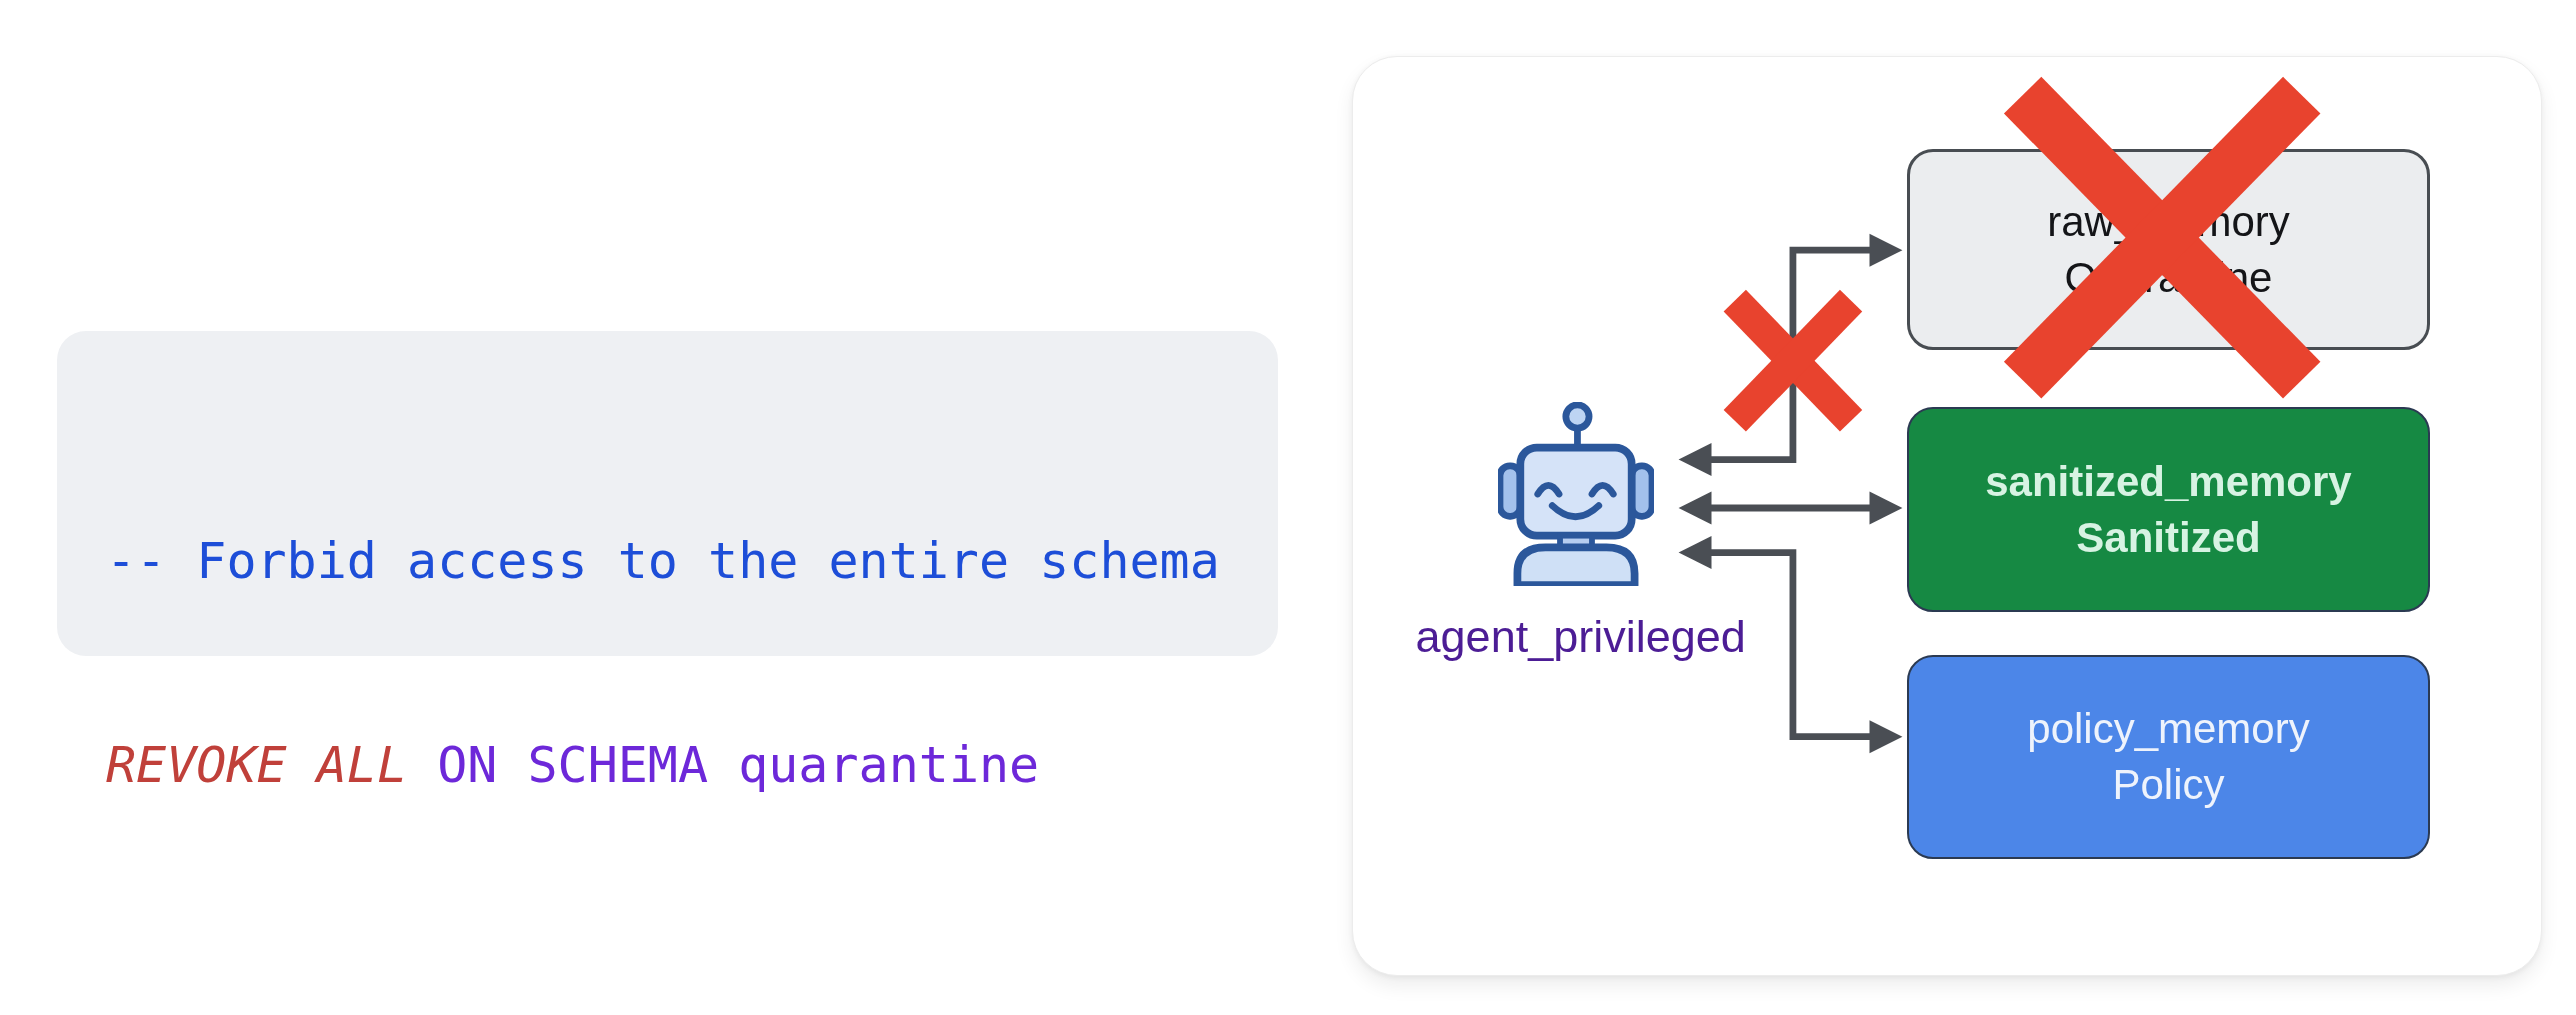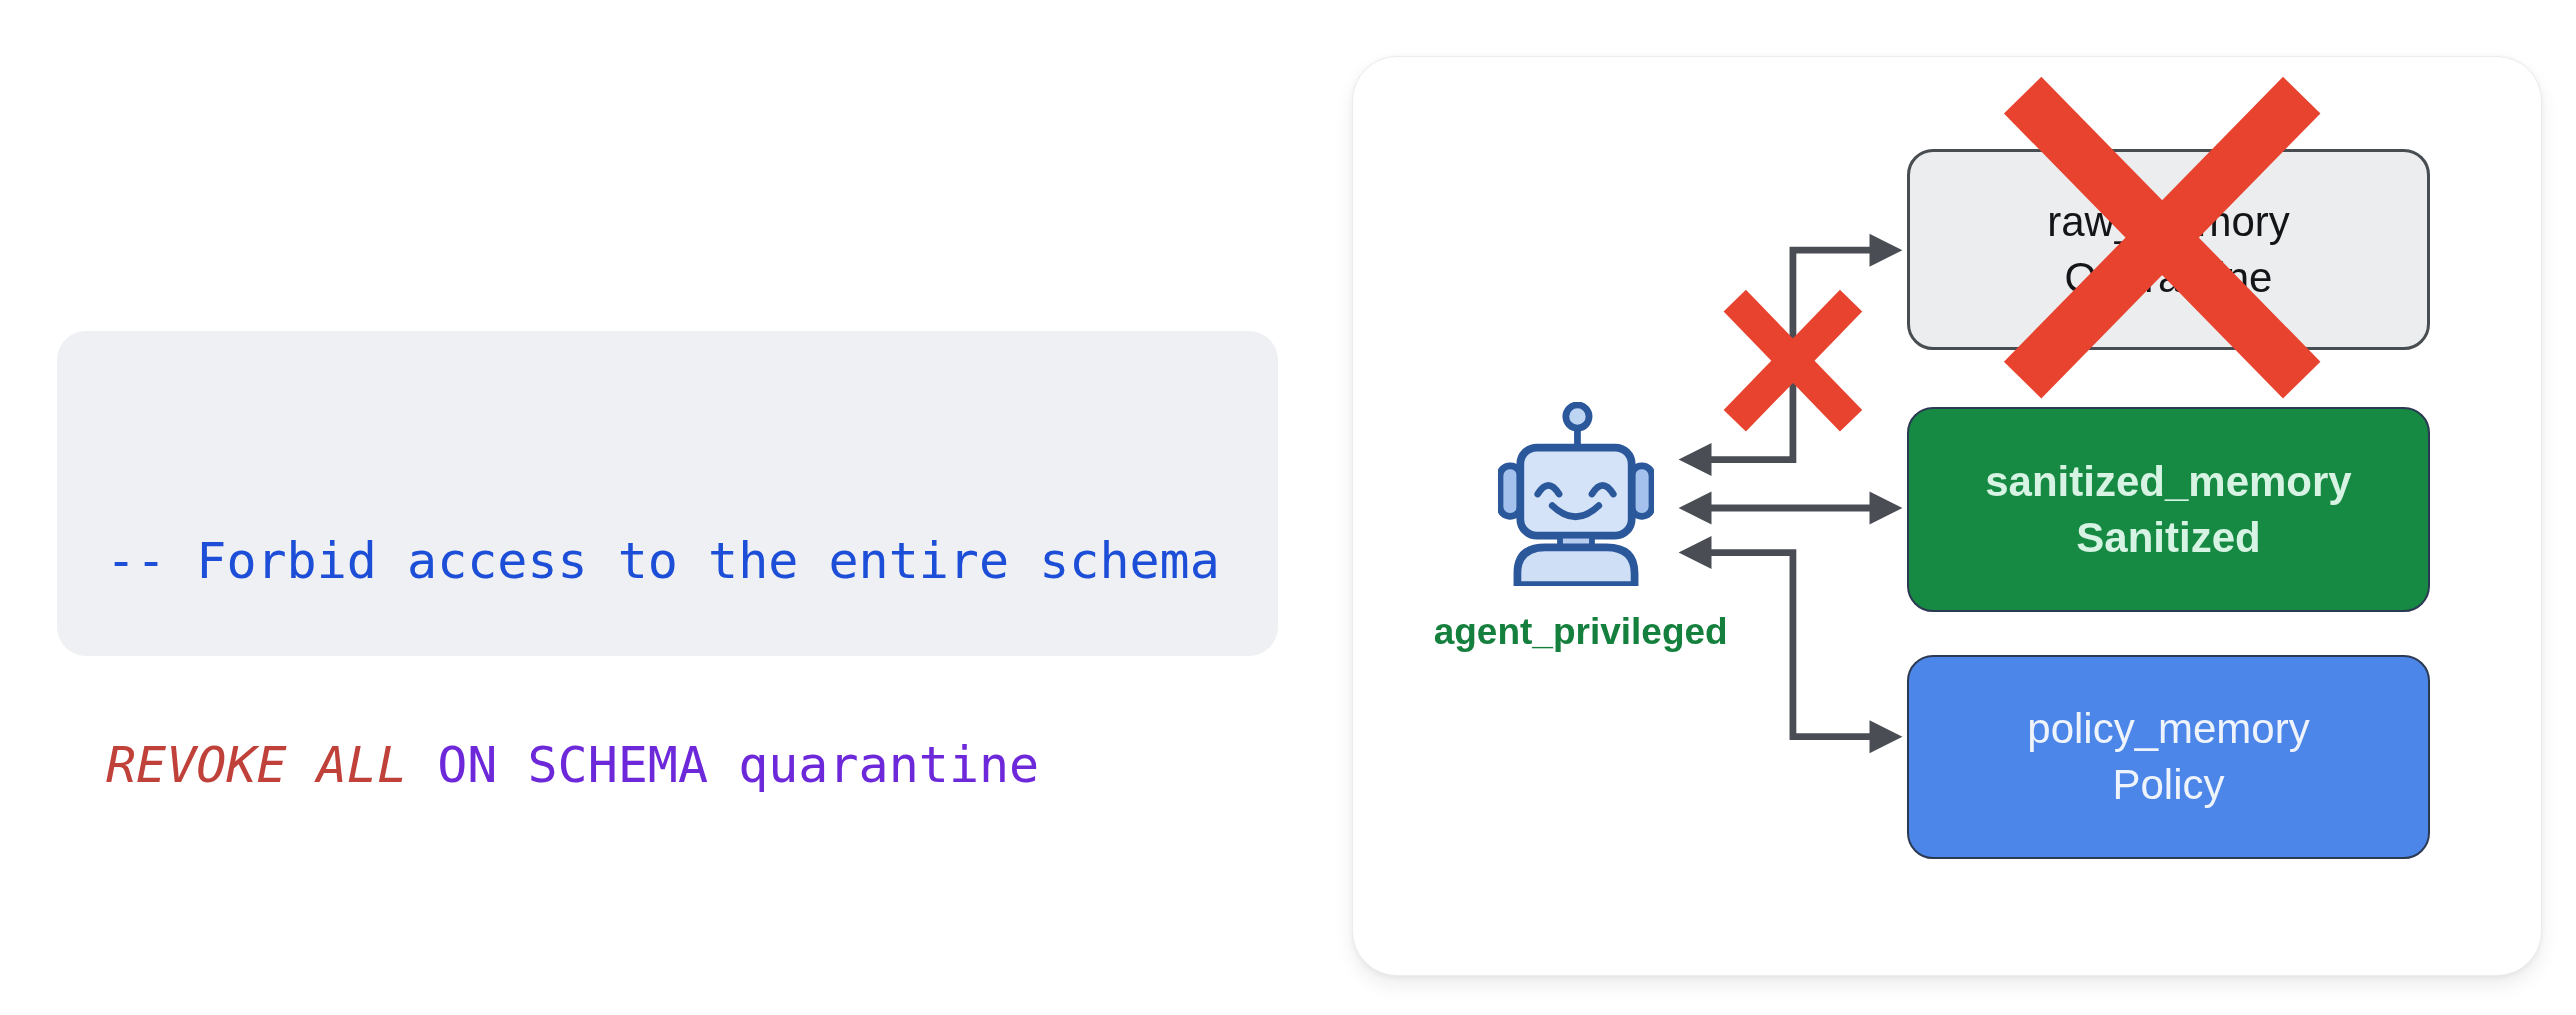--- a/index.html
+++ b/index.html
@@ -16,21 +16,21 @@
   .code-keyword{color:#c0403a;font-style:italic;}
   .code-text{color:#6d28d9;}
 
   
   .card{position:absolute;left:1352px;top:56px;width:1190px;height:920px;
         background:#ffffff;border:1.9px solid #ececec;border-radius:45px;box-sizing:border-box;
         box-shadow:0 9.7px 19.4px rgba(0,0,0,.07),0 1.9px 5.8px rgba(0,0,0,.05);z-index:1;}
 
   .agent-icon{position:absolute;left:145px;top:345px;width:156px;height:184px;}
   .agent-label{position:absolute;left:9.7px;top:554px;width:436px;text-align:center;
-               font-size:37px;color:#15803d;font-weight:bold;}
+               font-size:45px;color:#4c1d95;}
 
   .node{position:absolute;left:554px;width:523px;border-radius:26px;box-sizing:border-box;
         display:flex;flex-direction:column;align-items:center;justify-content:center;
         font-size:42px;line-height:56px;text-align:center;}
   .node-raw{top:92px;height:201px;background:#ebedef;border:3.9px solid #484d52;color:#141518;}
   .node-sanitized{top:350px;height:205px;background:#168943;border:2.9px solid #2b3a52;color:#d7f3e3;font-weight:bold;}
   .node-policy{top:598px;height:204px;background:#4c86e8;border:2.9px solid #2b3a52;color:#eef3fc;}
 
   
   .overlay{position:absolute;left:0;top:0;width:2576px;height:1016px;z-index:5;pointer-events:none;}

